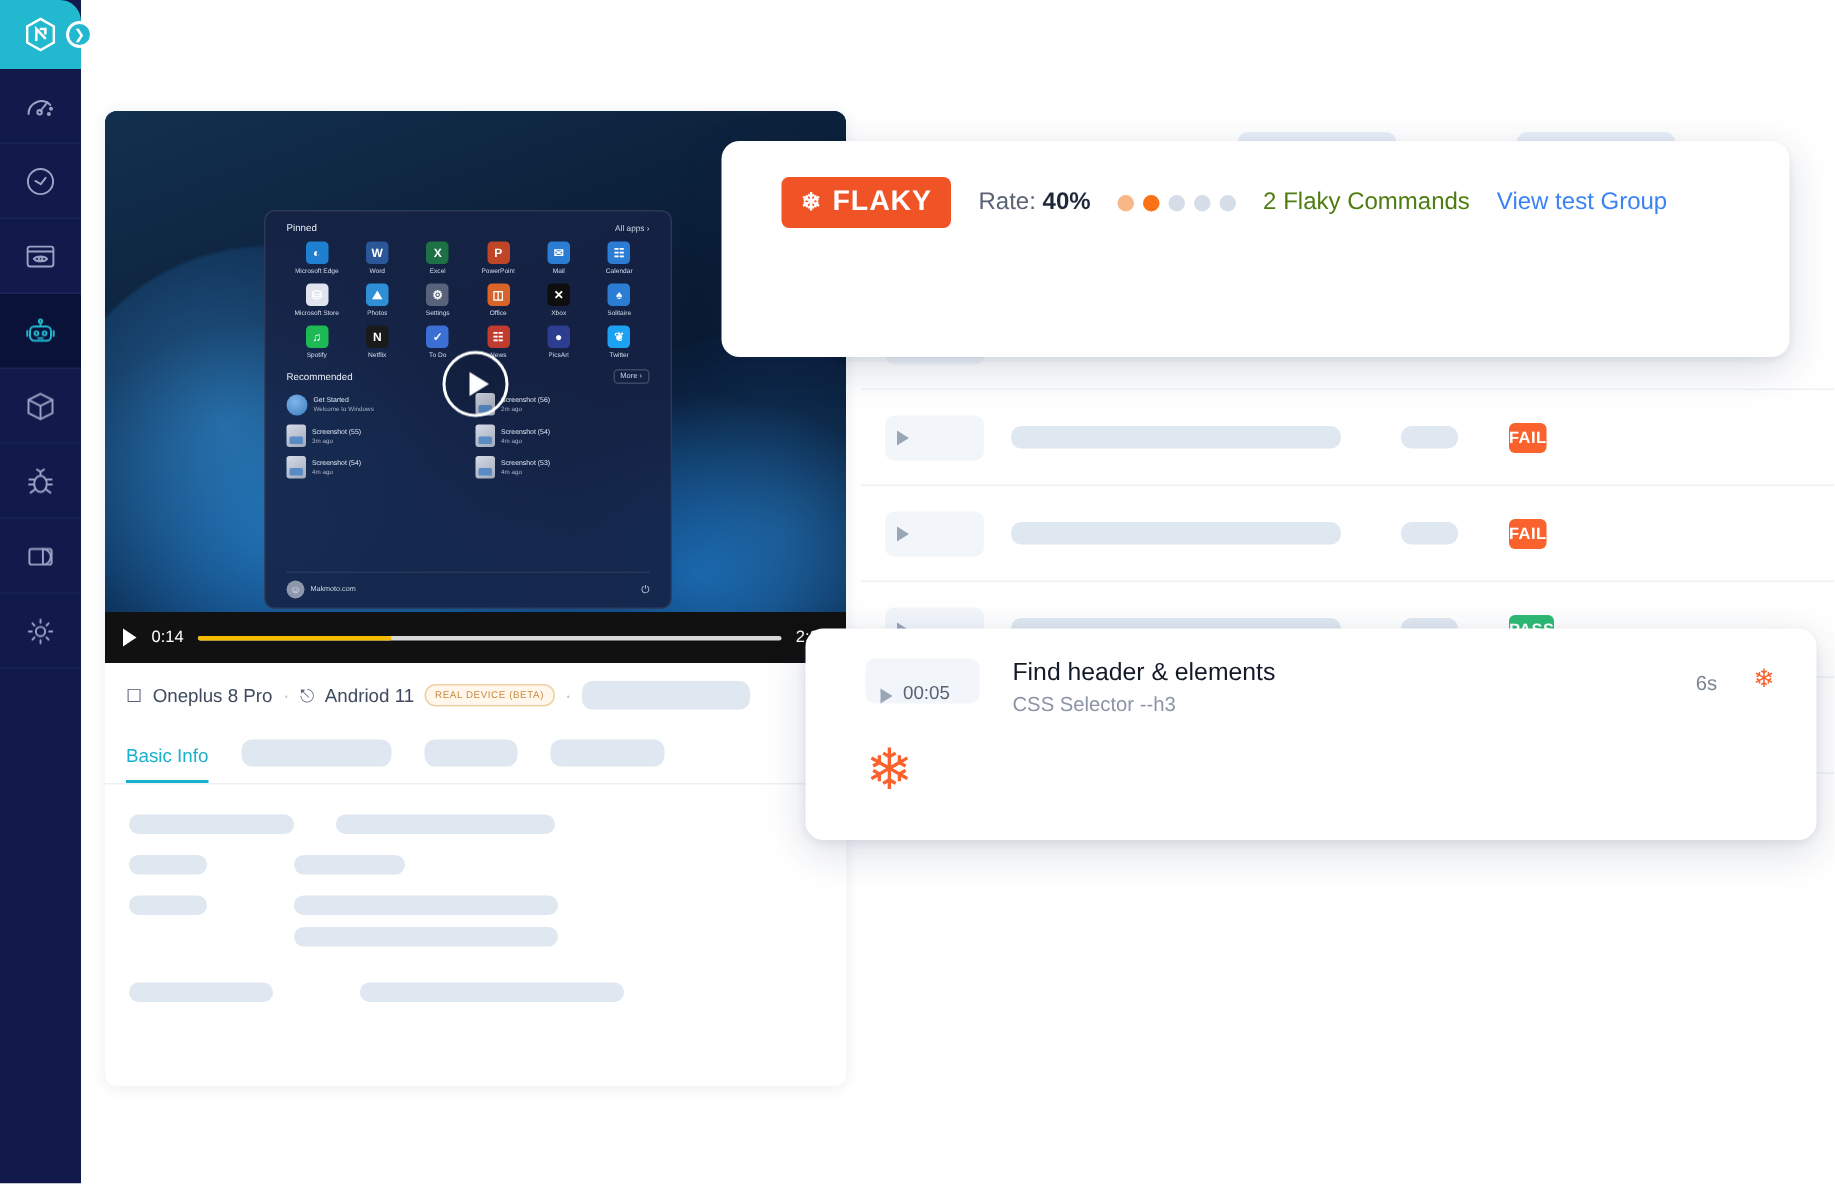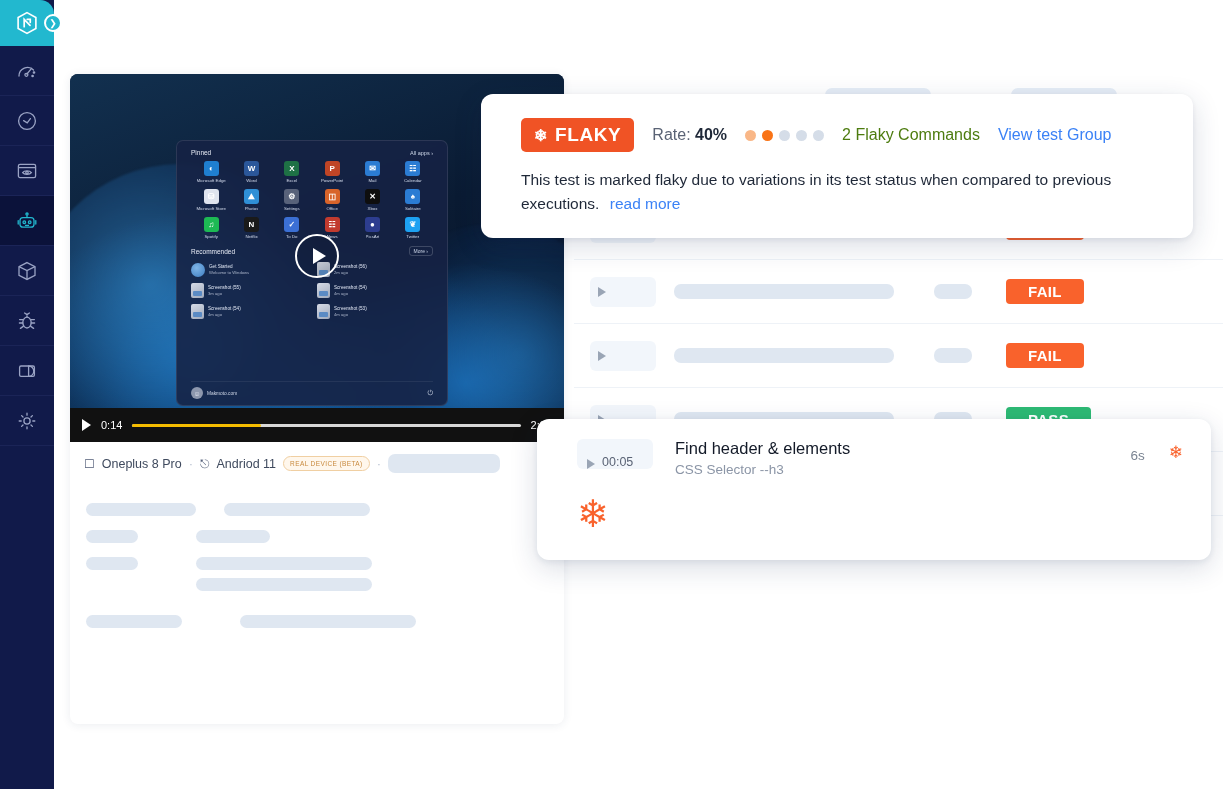--- a/index.html
+++ b/index.html
@@ -247,22 +247,22 @@
     padding-left: 8px; flex: none; margin-right: 18px;
   }
   .cmd-play .tri2 {
     width: 0; height: 0;
     border-left: 8px solid #9aa5b5;
     border-top: 5px solid transparent; border-bottom: 5px solid transparent;
   }
   .cmd-name { width: 220px; height: 15px; margin-right: 40px; }
   .cmd-dur { width: 38px; height: 15px; margin-right: 34px; }
   .badge {
-    font-size: 15px; font-weight: bold; color: #ffffff;
-    border-radius: 4px; padding: 4px 22px; letter-spacing: .3px;
+    font-size: 11px; font-weight: bold; color: #ffffff;
+    border-radius: 4px; padding: 4px 0; letter-spacing: .3px;
   }
   .badge.fail { background: #f9622c; }
   .badge.pass { background: #2dba74; }
 
   
   .flaky-card {
     position: absolute; left: 427px; top: 94px;
     width: 712px; height: 144px;
     background: #ffffff; border-radius: 12px;
     box-shadow: 0 8px 28px rgba(25,45,85,0.16), 0 2px 6px rgba(25,45,85,0.08);
@@ -557,20 +557,26 @@
         <span class="dev-ic">☐</span>
         <span>Oneplus 8 Pro</span>
         <span class="sep">·</span>
         <span class="dev-ic">⎋</span>
         <span>Andriod 11</span>
         <span class="beta-badge">REAL DEVICE (BETA)</span>
         <span class="sep">·</span>
         <span class="skel" style="width:112px;height:19px;"></span>
       </div>
 
+      <div class="tabs-row">
+        <span class="tab-active">Basic Info</span>
+        <span class="skel" style="width:100px;height:18px;margin-bottom:11px;"></span>
+        <span class="skel" style="width:62px;height:18px;margin-bottom:11px;"></span>
+        <span class="skel" style="width:76px;height:18px;margin-bottom:11px;"></span>
+      </div>
 
       <div class="info-body">
         <div class="info-row">
           <span class="skel info-col-l" style="height:13px;"></span>
           <span class="skel" style="width:146px;height:13px;"></span>
         </div>
         <div class="info-row">
           <span class="skel" style="width:52px;height:13px;"></span>
           <span class="skel" style="width:74px;height:13px;margin-left:30px;"></span>
         </div>
@@ -660,24 +666,20 @@
         <span class="dots" id="flakyDots">
             <span class="dot" style="background: rgb(249, 183, 135);"></span>
             <span class="dot" style="background: rgb(249, 115, 22);"></span>
             <span class="dot" style="background: rgb(213, 221, 232);"></span>
             <span class="dot" style="background: rgb(213, 221, 232);"></span>
             <span class="dot" style="background: rgb(213, 221, 232);"></span>
           </span>
         <span class="flaky-count">2 Flaky Commands</span>
         <span class="flaky-link">View test Group</span>
       </div>
-      <div class="flaky-desc">
-        <span>This test is marked flaky due to variations in its test status when compared to previous executions.</span>
-        <span class="rm">read more</span>
-      </div>
     </div>
 
     <div class="cmd-card">
       <div class="cc-top">
         <span class="cc-play">
           <span class="tri3"></span>
           <span class="cc-ts">00:05</span>
         </span>
         <span>
           <div class="cc-name">Find header &amp; elements</div>

